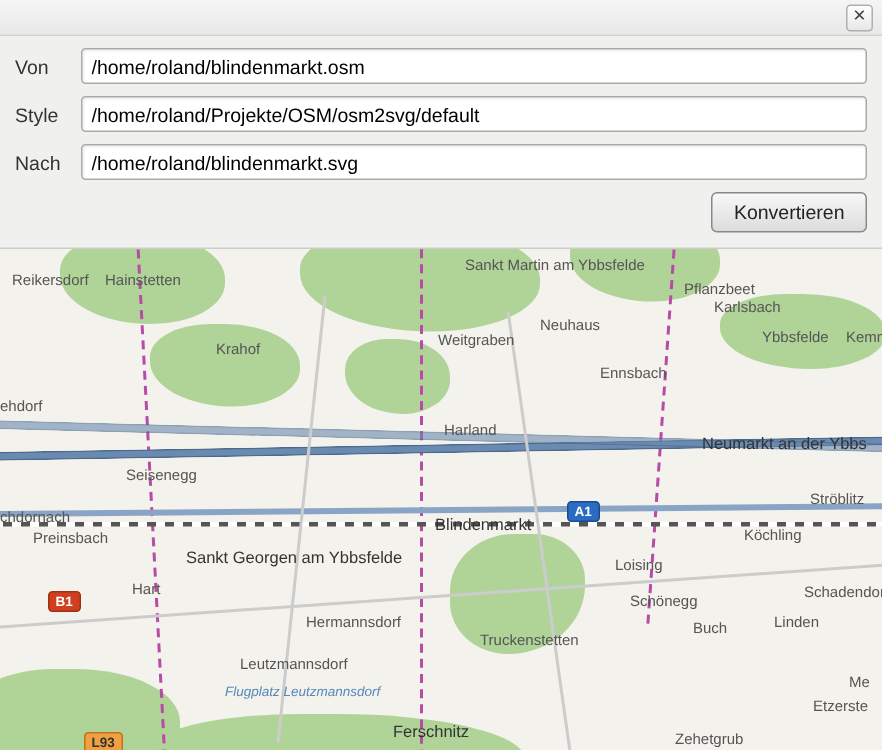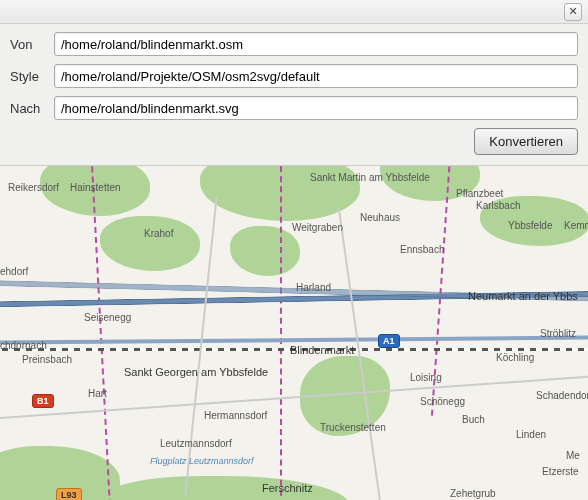--- a/index.html
+++ b/index.html
@@ -106,21 +106,21 @@
       <div class="town-label big" style="left: 124px; top: 176px; margin-top: 24px;">Sankt Georgen am Ybbsfelde</div>
       <div class="town-label big" style="left: 290px; top: 178px;">Blindenmarkt</div>
       <div class="town-label" style="left: 496px; top: 186px; text-align: right;">Köchling</div>
       <div class="town-label" style="left: 410px; top: 206px;">Loising</div>
       <div class="town-label" style="left: 420px; top: 230px;">Schönegg</div>
       <div class="town-label" style="left: 88px; top: 222px;">Hart</div>
       <div class="town-label" style="left: 536px; top: 224px;">Schadendorf</div>
       <div class="town-label" style="left: 462px; top: 248px;">Buch</div>
       <div class="town-label" style="left: 204px; top: 244px;">Hermannsdorf</div>
       <div class="town-label" style="left: 320px; top: 256px;">Truckenstetten</div>
-      <div class="town-label" style="left: 516px; top: 263px;">Linden</div>
+      <div class="town-label" style="left: 516px; top: 244px;">Linden</div>
       <div class="town-label" style="left: 160px; top: 272px;">Leutzmannsdorf</div>
       <div class="town-label" style="left: 566px; top: 284px;">Me</div>
       <div class="town-label" style="left: 542px; top: 300px;">Etzerste</div>
       <div class="town-label big" style="left: 262px; top: 316px;">Ferschnitz</div>
       <div class="town-label" style="left: 330px; top: 320px; margin-top: 44px;">Innerochsenbach</div>
       <div class="town-label" style="left: 450px; top: 322px;">Zehetgrub</div>
     </div>
 </div>
 
 </body></html>

